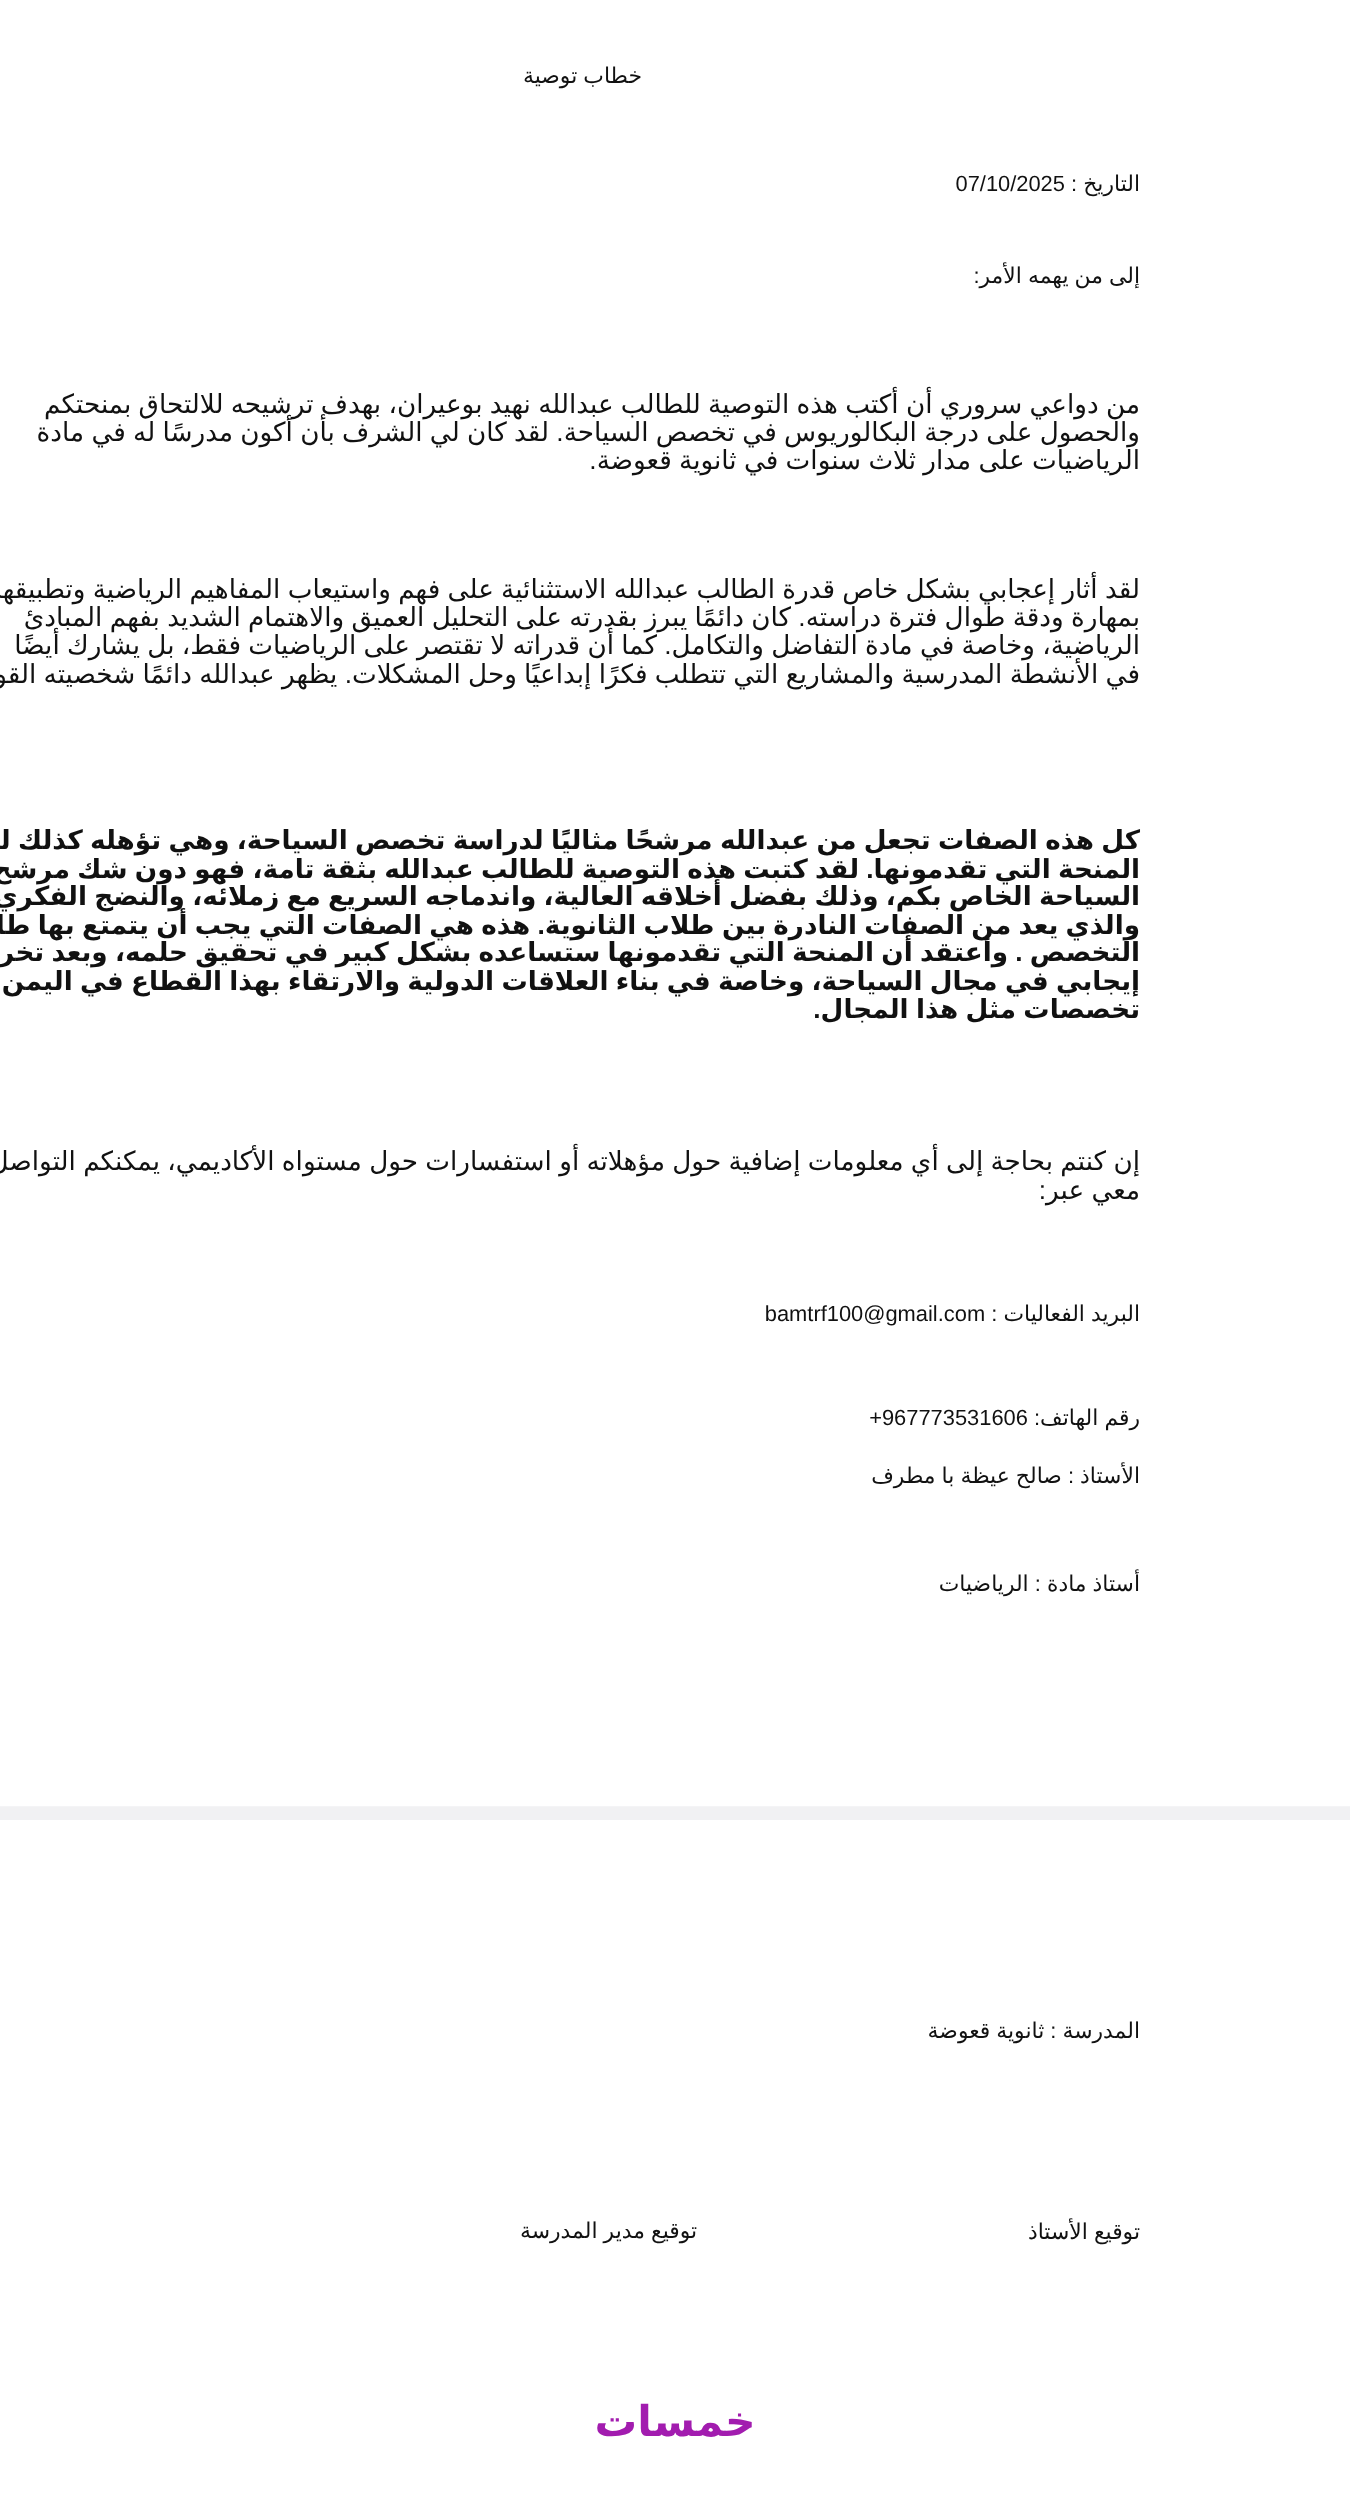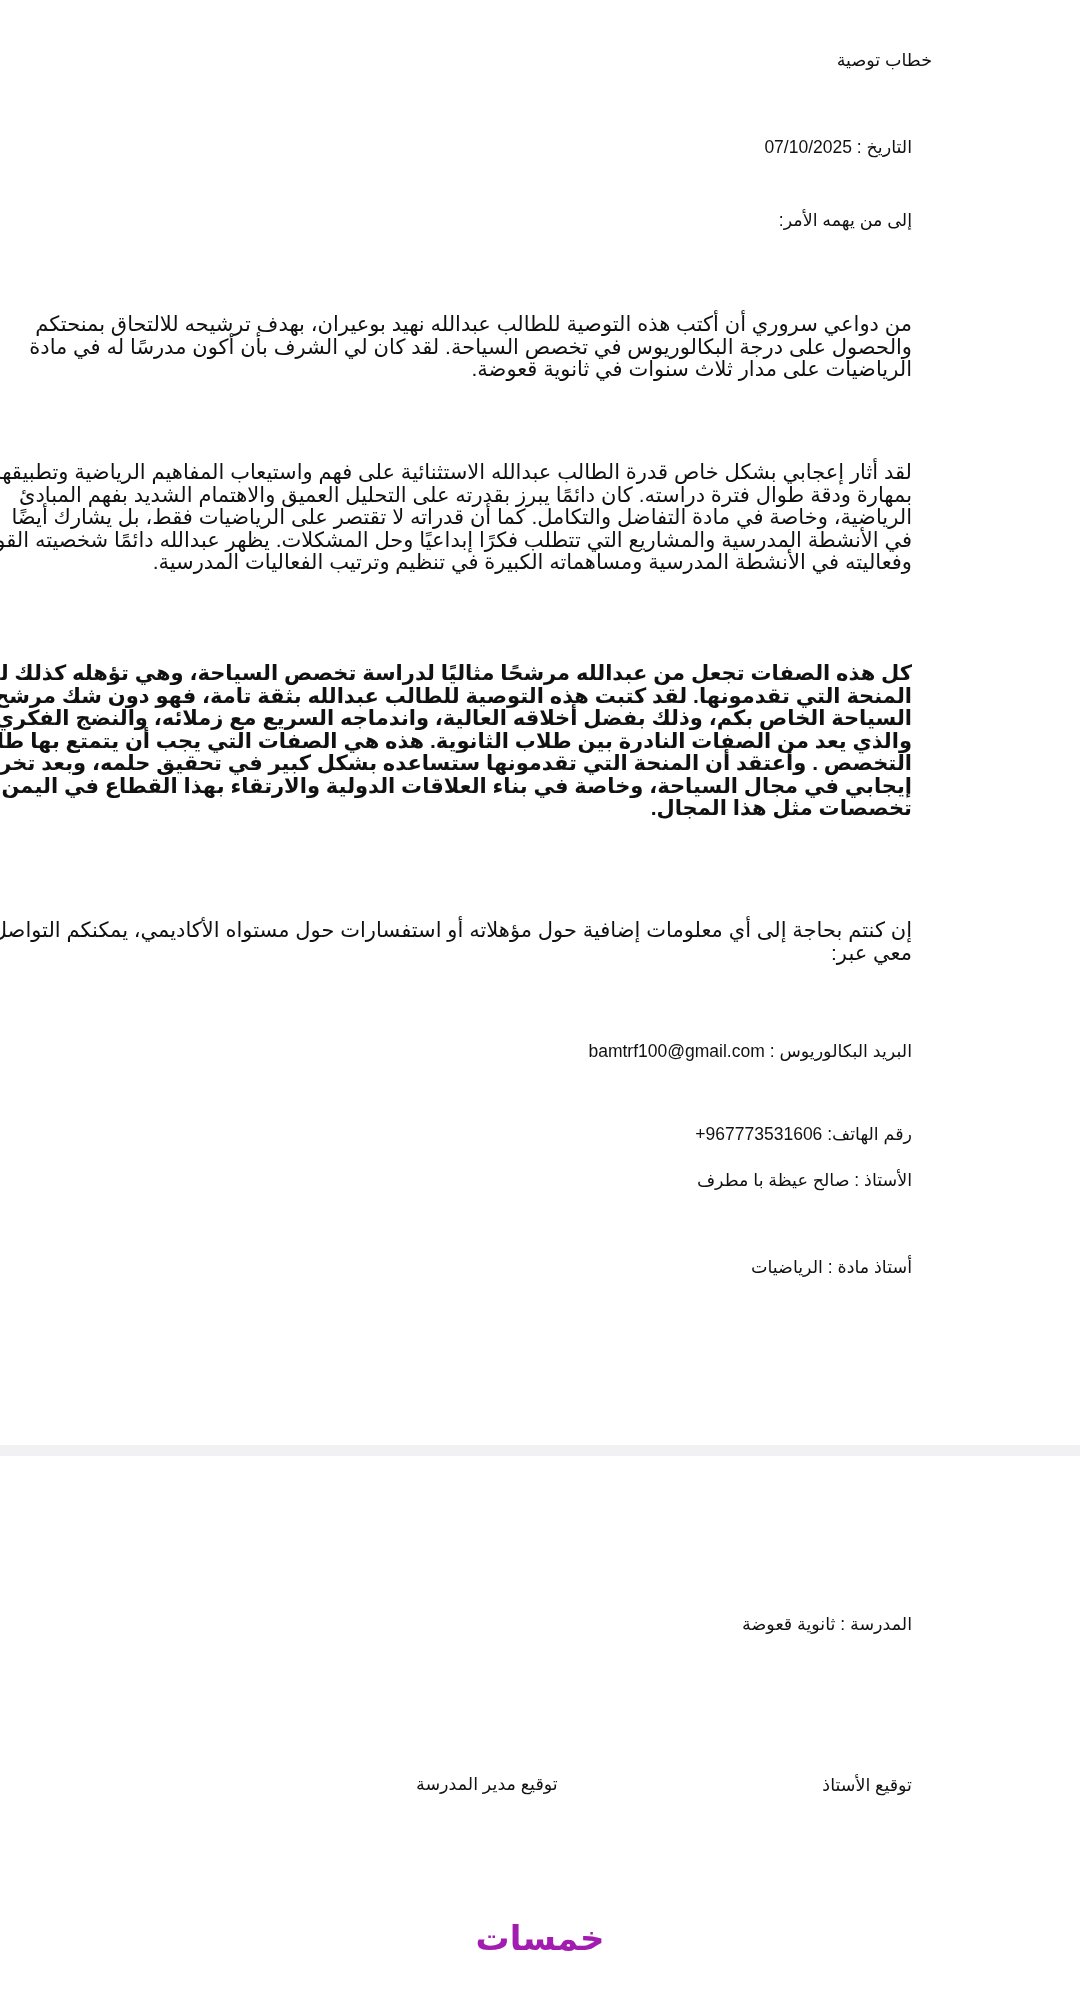--- a/index.html
+++ b/index.html
@@ -9,21 +9,21 @@
       color: #111111;
     }
     .page { position: absolute; left: 0; width: 1080px; background: #ffffff; }
     .page1 { top: 0; height: 1445px; }
     .page-gap { position: absolute; left: 0; top: 1445px; width: 1080px; height: 11px; background: #f1f1f3; }
     .page2 { top: 1456px; height: 539px; }
     .line {
       position: absolute; right: 168px; direction: rtl; text-align: right;
       font-size: 17.5px; line-height: 22.5px; white-space: nowrap;
     }
-    .title { position: absolute; left: 0; width: 932px; text-align: right; top: 50px; font-size: 17.5px; direction: rtl; }
+    .title { position: absolute; left: 0; width: 932px; text-align: center; top: 50px; font-size: 17.5px; direction: rtl; }
     .para { position: absolute; right: 168px; width: 748px; direction: rtl; text-align: right;
             font-size: 21px; line-height: 22.5px; }
     .para span.l { display: block; white-space: nowrap; }
     .ltr { direction: ltr; unicode-bidi: embed; }
     .sig-director { position: absolute; left: 416px; top: 1774px; font-size: 17.5px; direction: rtl; white-space: nowrap; }
     .watermark {
       position: absolute; left: 470px; top: 1918px; width: 140px; text-align: center;
       font-size: 34px; font-weight: bold; color: #a21caf; direction: rtl; letter-spacing: 1px;
     }
   </style>
@@ -44,40 +44,39 @@
     <span class="l">من دواعي سروري أن أكتب هذه التوصية للطالب عبدالله نهيد بوعيران، بهدف ترشيحه للالتحاق بمنحتكم</span>
     <span class="l">والحصول على درجة البكالوريوس في تخصص السياحة. لقد كان لي الشرف بأن أكون مدرسًا له في مادة</span>
     <span class="l">الرياضيات على مدار ثلاث سنوات في ثانوية قعوضة.</span>
   </div>
 
   <div class="para" style="top:461px;">
     <span class="l">لقد أثار إعجابي بشكل خاص قدرة الطالب عبدالله الاستثنائية على فهم واستيعاب المفاهيم الرياضية وتطبيقها</span>
     <span class="l">بمهارة ودقة طوال فترة دراسته. كان دائمًا يبرز بقدرته على التحليل العميق والاهتمام الشديد بفهم المبادئ</span>
     <span class="l">الرياضية، وخاصة في مادة التفاضل والتكامل. كما أن قدراته لا تقتصر على الرياضيات فقط، بل يشارك أيضًا</span>
     <span class="l">في الأنشطة المدرسية والمشاريع التي تتطلب فكرًا إبداعيًا وحل المشكلات. يظهر عبدالله دائمًا شخصيته القوية</span>
-    <span class="l">وفعاليته في الأنشطة المدرسية ومساهماته الكبيرة في تنظيم وترتيب الفعاليات المدرسية.</span>
   </div>
 
   <div class="para" style="top:662px;font-weight:bold;">
     <span class="l">كل هذه الصفات تجعل من عبدالله مرشحًا مثاليًا لدراسة تخصص السياحة، وهي تؤهله كذلك للحصول على</span>
     <span class="l">المنحة التي تقدمونها. لقد كتبت هذه التوصية للطالب عبدالله بثقة تامة، فهو دون شك مرشح استثنائي لبرنامج</span>
     <span class="l">السياحة الخاص بكم، وذلك بفضل أخلاقه العالية، واندماجه السريع مع زملائه، والنضج الفكري الذي يمتلكه،</span>
     <span class="l">والذي يعد من الصفات النادرة بين طلاب الثانوية. هذه هي الصفات التي يجب أن يتمتع بها طالب هذا</span>
     <span class="l">التخصص . وأعتقد أن المنحة التي تقدمونها ستساعده بشكل كبير في تحقيق حلمه، وبعد تخرجه سيكون له دور</span>
     <span class="l">إيجابي في مجال السياحة، وخاصة في بناء العلاقات الدولية والارتقاء بهذا القطاع  في اليمن الذي يحتاج إلى</span>
     <span class="l">تخصصات مثل هذا المجال.</span>
   </div>
 
   <div class="para" style="top:919px;">
     <span class="l">إن كنتم بحاجة إلى أي معلومات إضافية حول مؤهلاته أو استفسارات حول مستواه الأكاديمي، يمكنكم التواصل</span>
     <span class="l">معي عبر:</span>
   </div>
 
   <div class="line" style="top:1040px;">
-    <span>البريد البكالوريوس :</span>
+    <span>البريد الفعاليات :</span>
     <span class="ltr">bamtrf100@gmail.com</span>
   </div>
 
   <div class="line" style="top:1123px;margin-left:24px;">
     <span>رقم الهاتف:</span>
     <span class="ltr">+967773531606</span>
   </div>
 
   <div class="line" style="top:1169px;">الأستاذ : صالح عيظة با مطرف</div>
 

